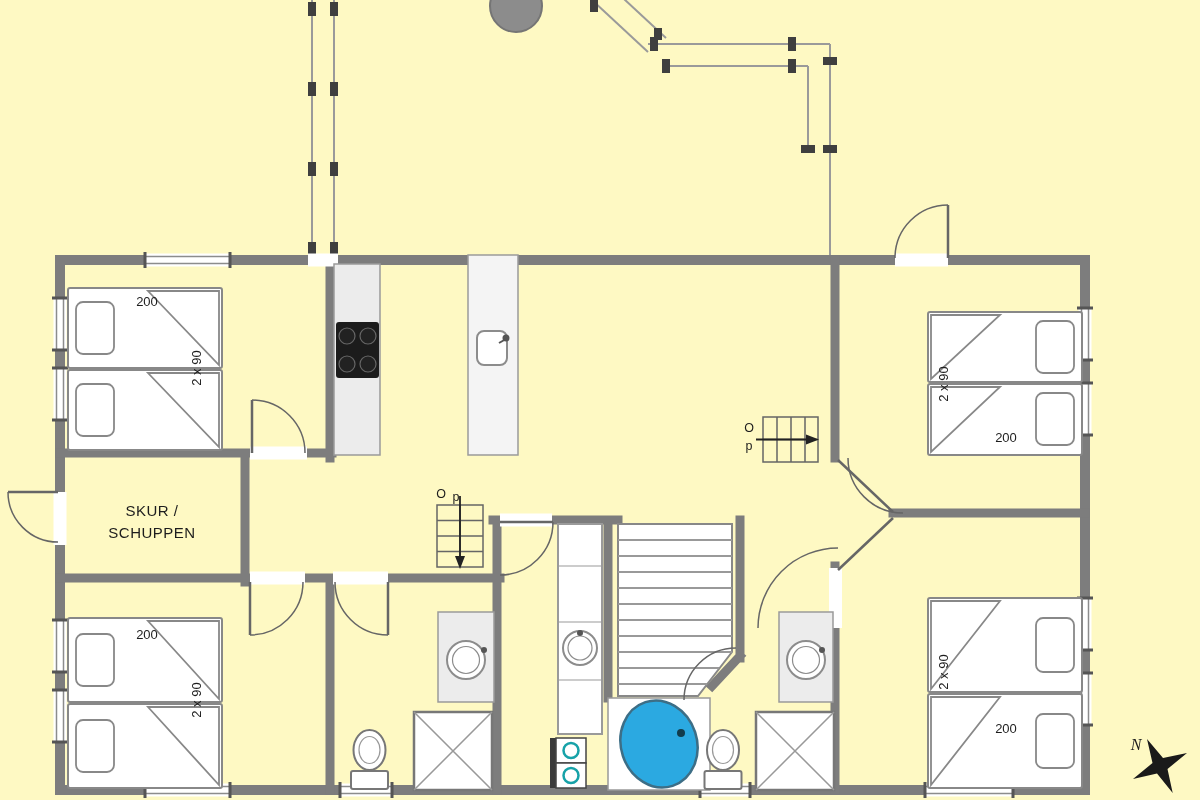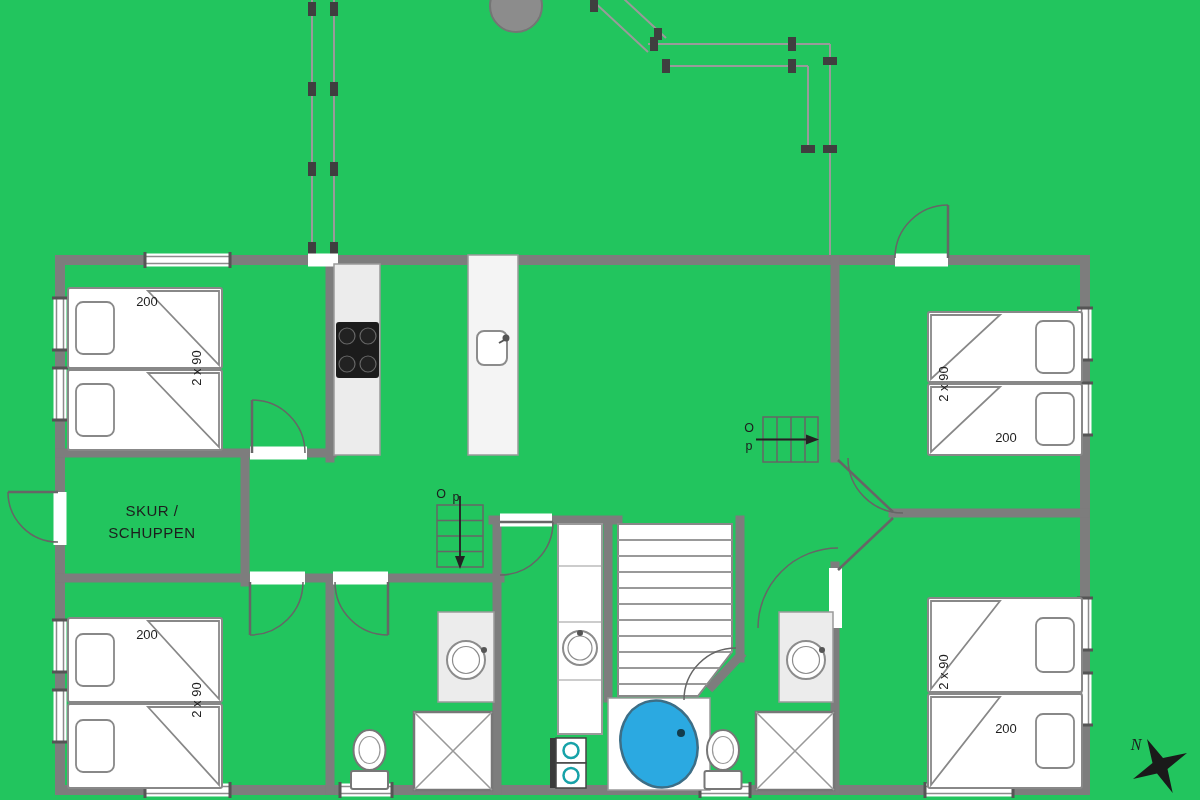--- a/index.html
+++ b/index.html
@@ -1,16 +1,16 @@
 <!DOCTYPE html>
 <html><head>
 <meta charset="utf-8">
 <style>
   html,body{margin:0;padding:0;background:#ffffff;}
-  .stage{position:relative;width:1200px;height:800px;background:#22c55e;overflow:hidden;
+  .stage{position:relative;width:1200px;height:800px;background:#fef9c3;overflow:hidden;
          font-family:"Liberation Sans", sans-serif;}
   svg{display:block;}
   text{font-family:"Liberation Sans", sans-serif;fill:#1d1d1d;}
   .room-label{font-size:15px;letter-spacing:.5px;}
   .bed-label{font-size:13px;}
   .op-label{font-size:12.5px;}
   .north-label{font-family:"Liberation Serif", serif;font-style:italic;font-size:16px;}
 </style>
 </head>
 <body>

